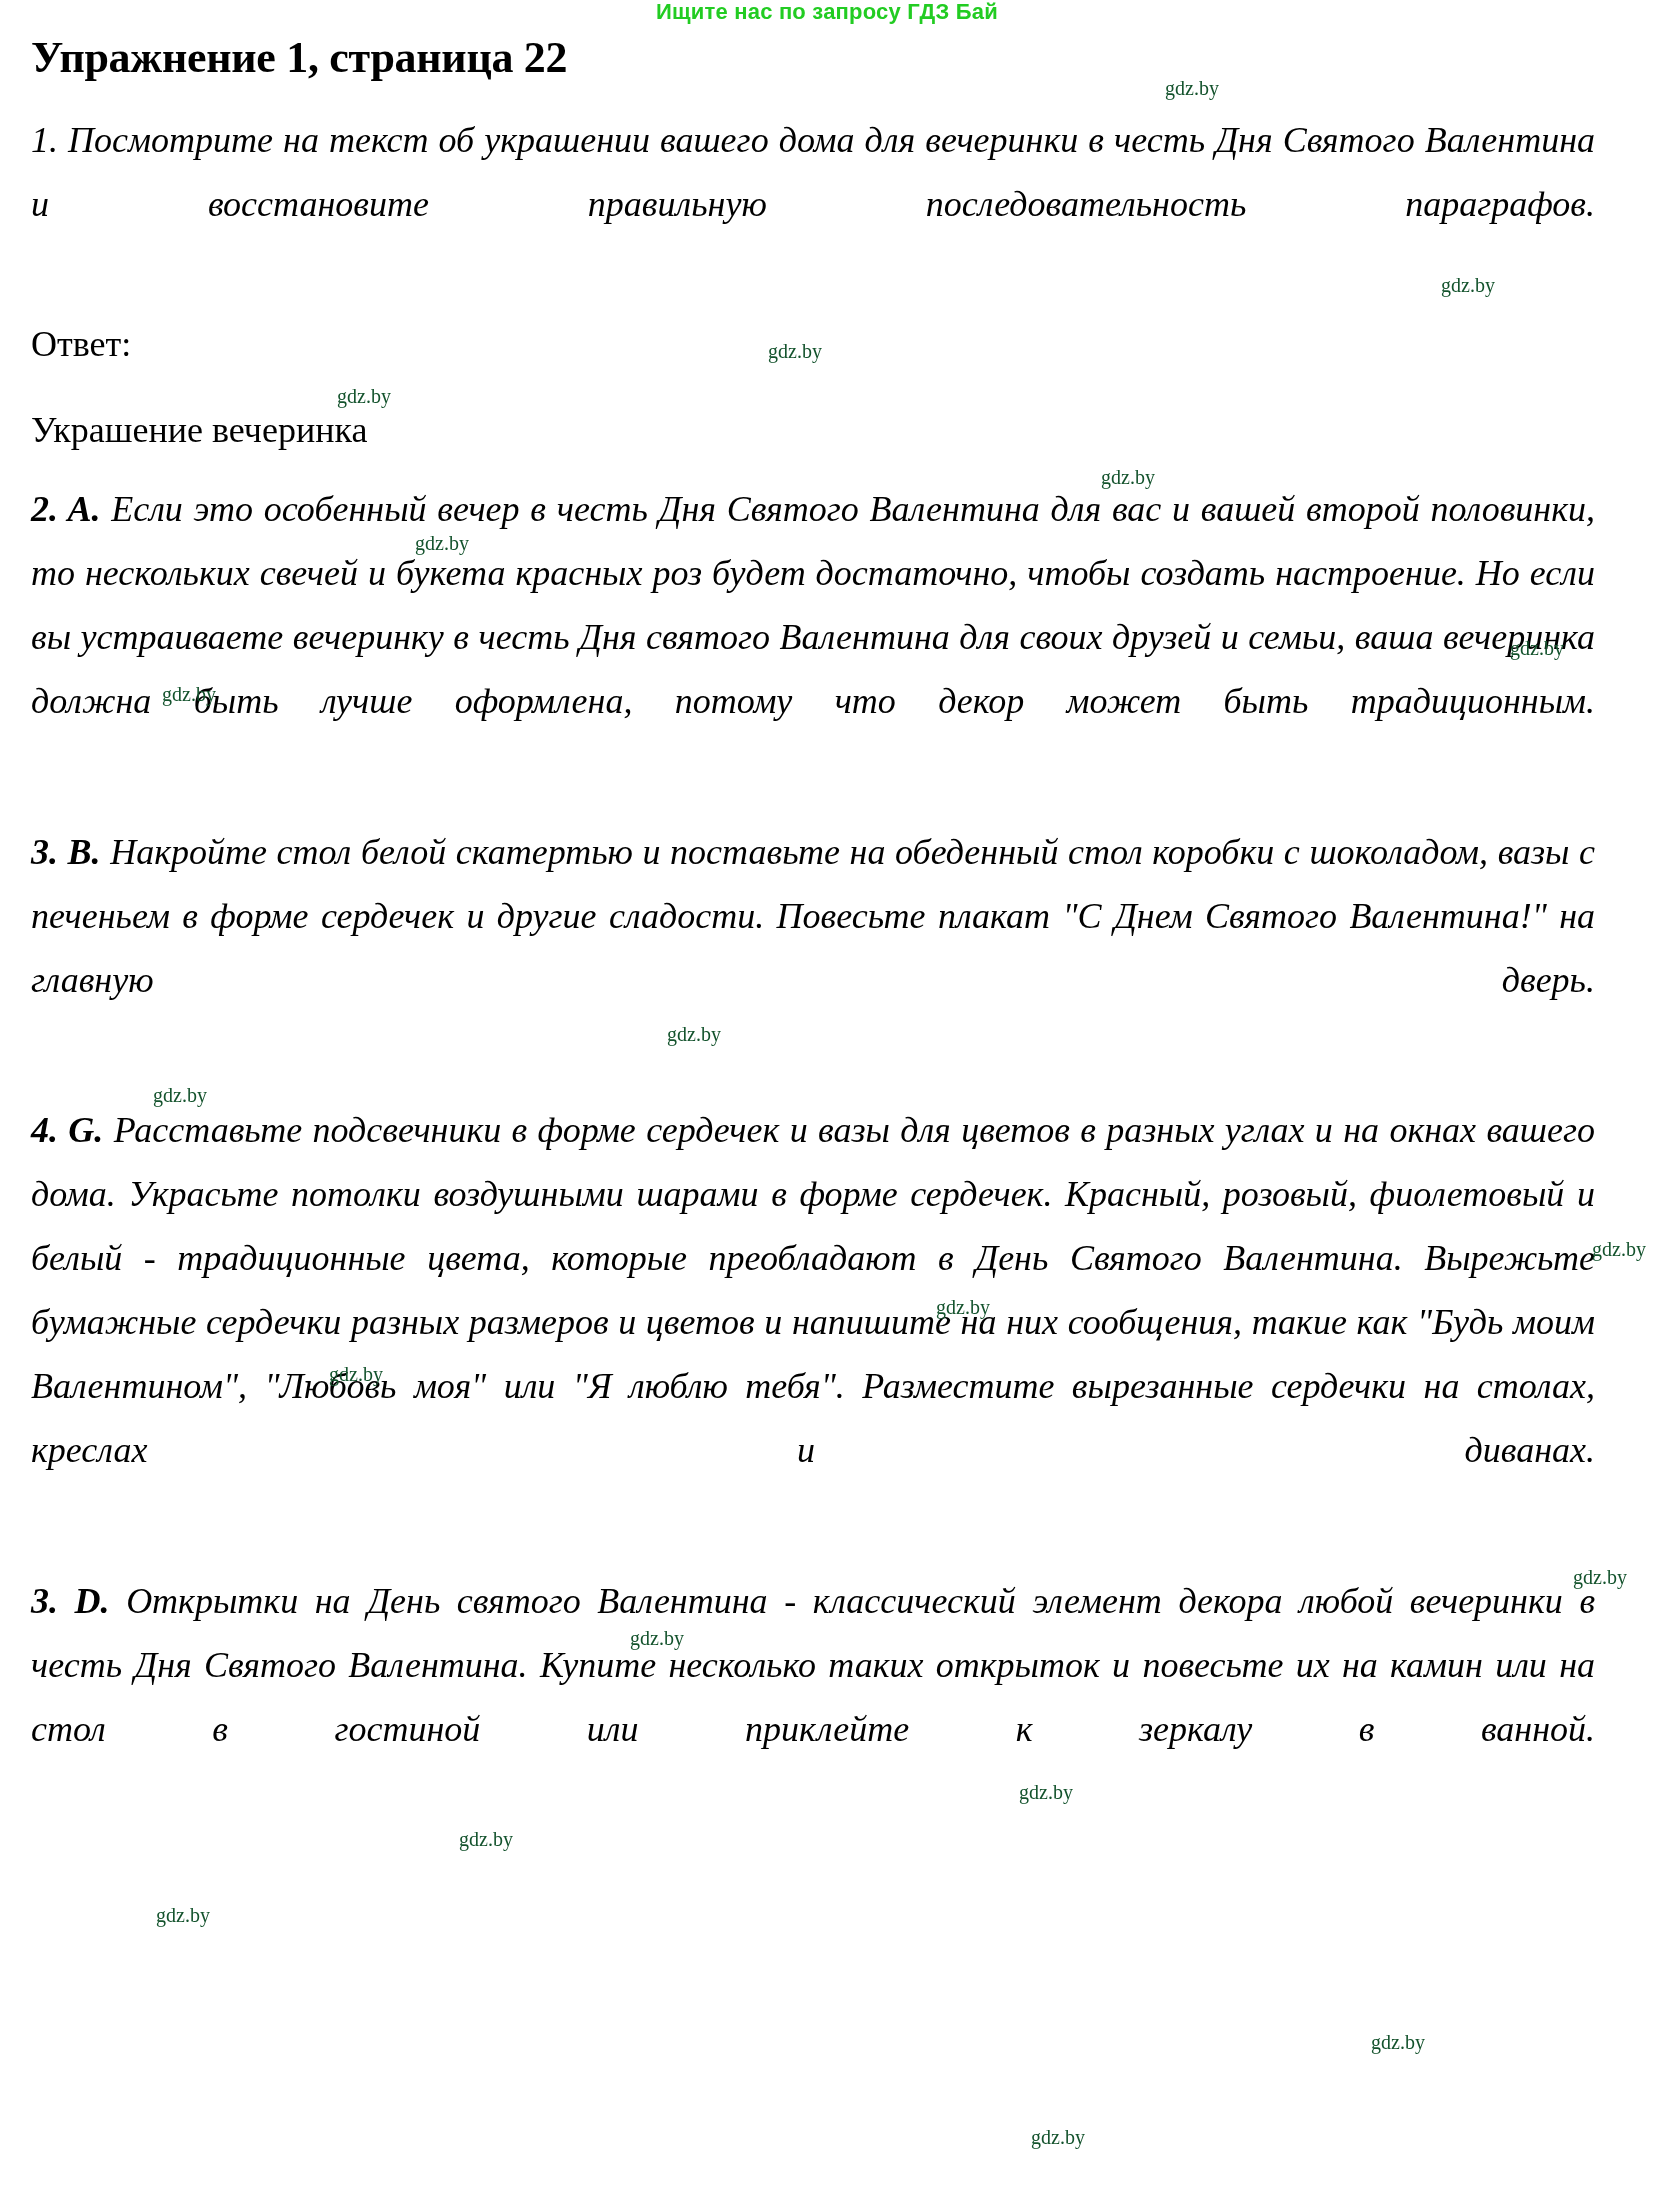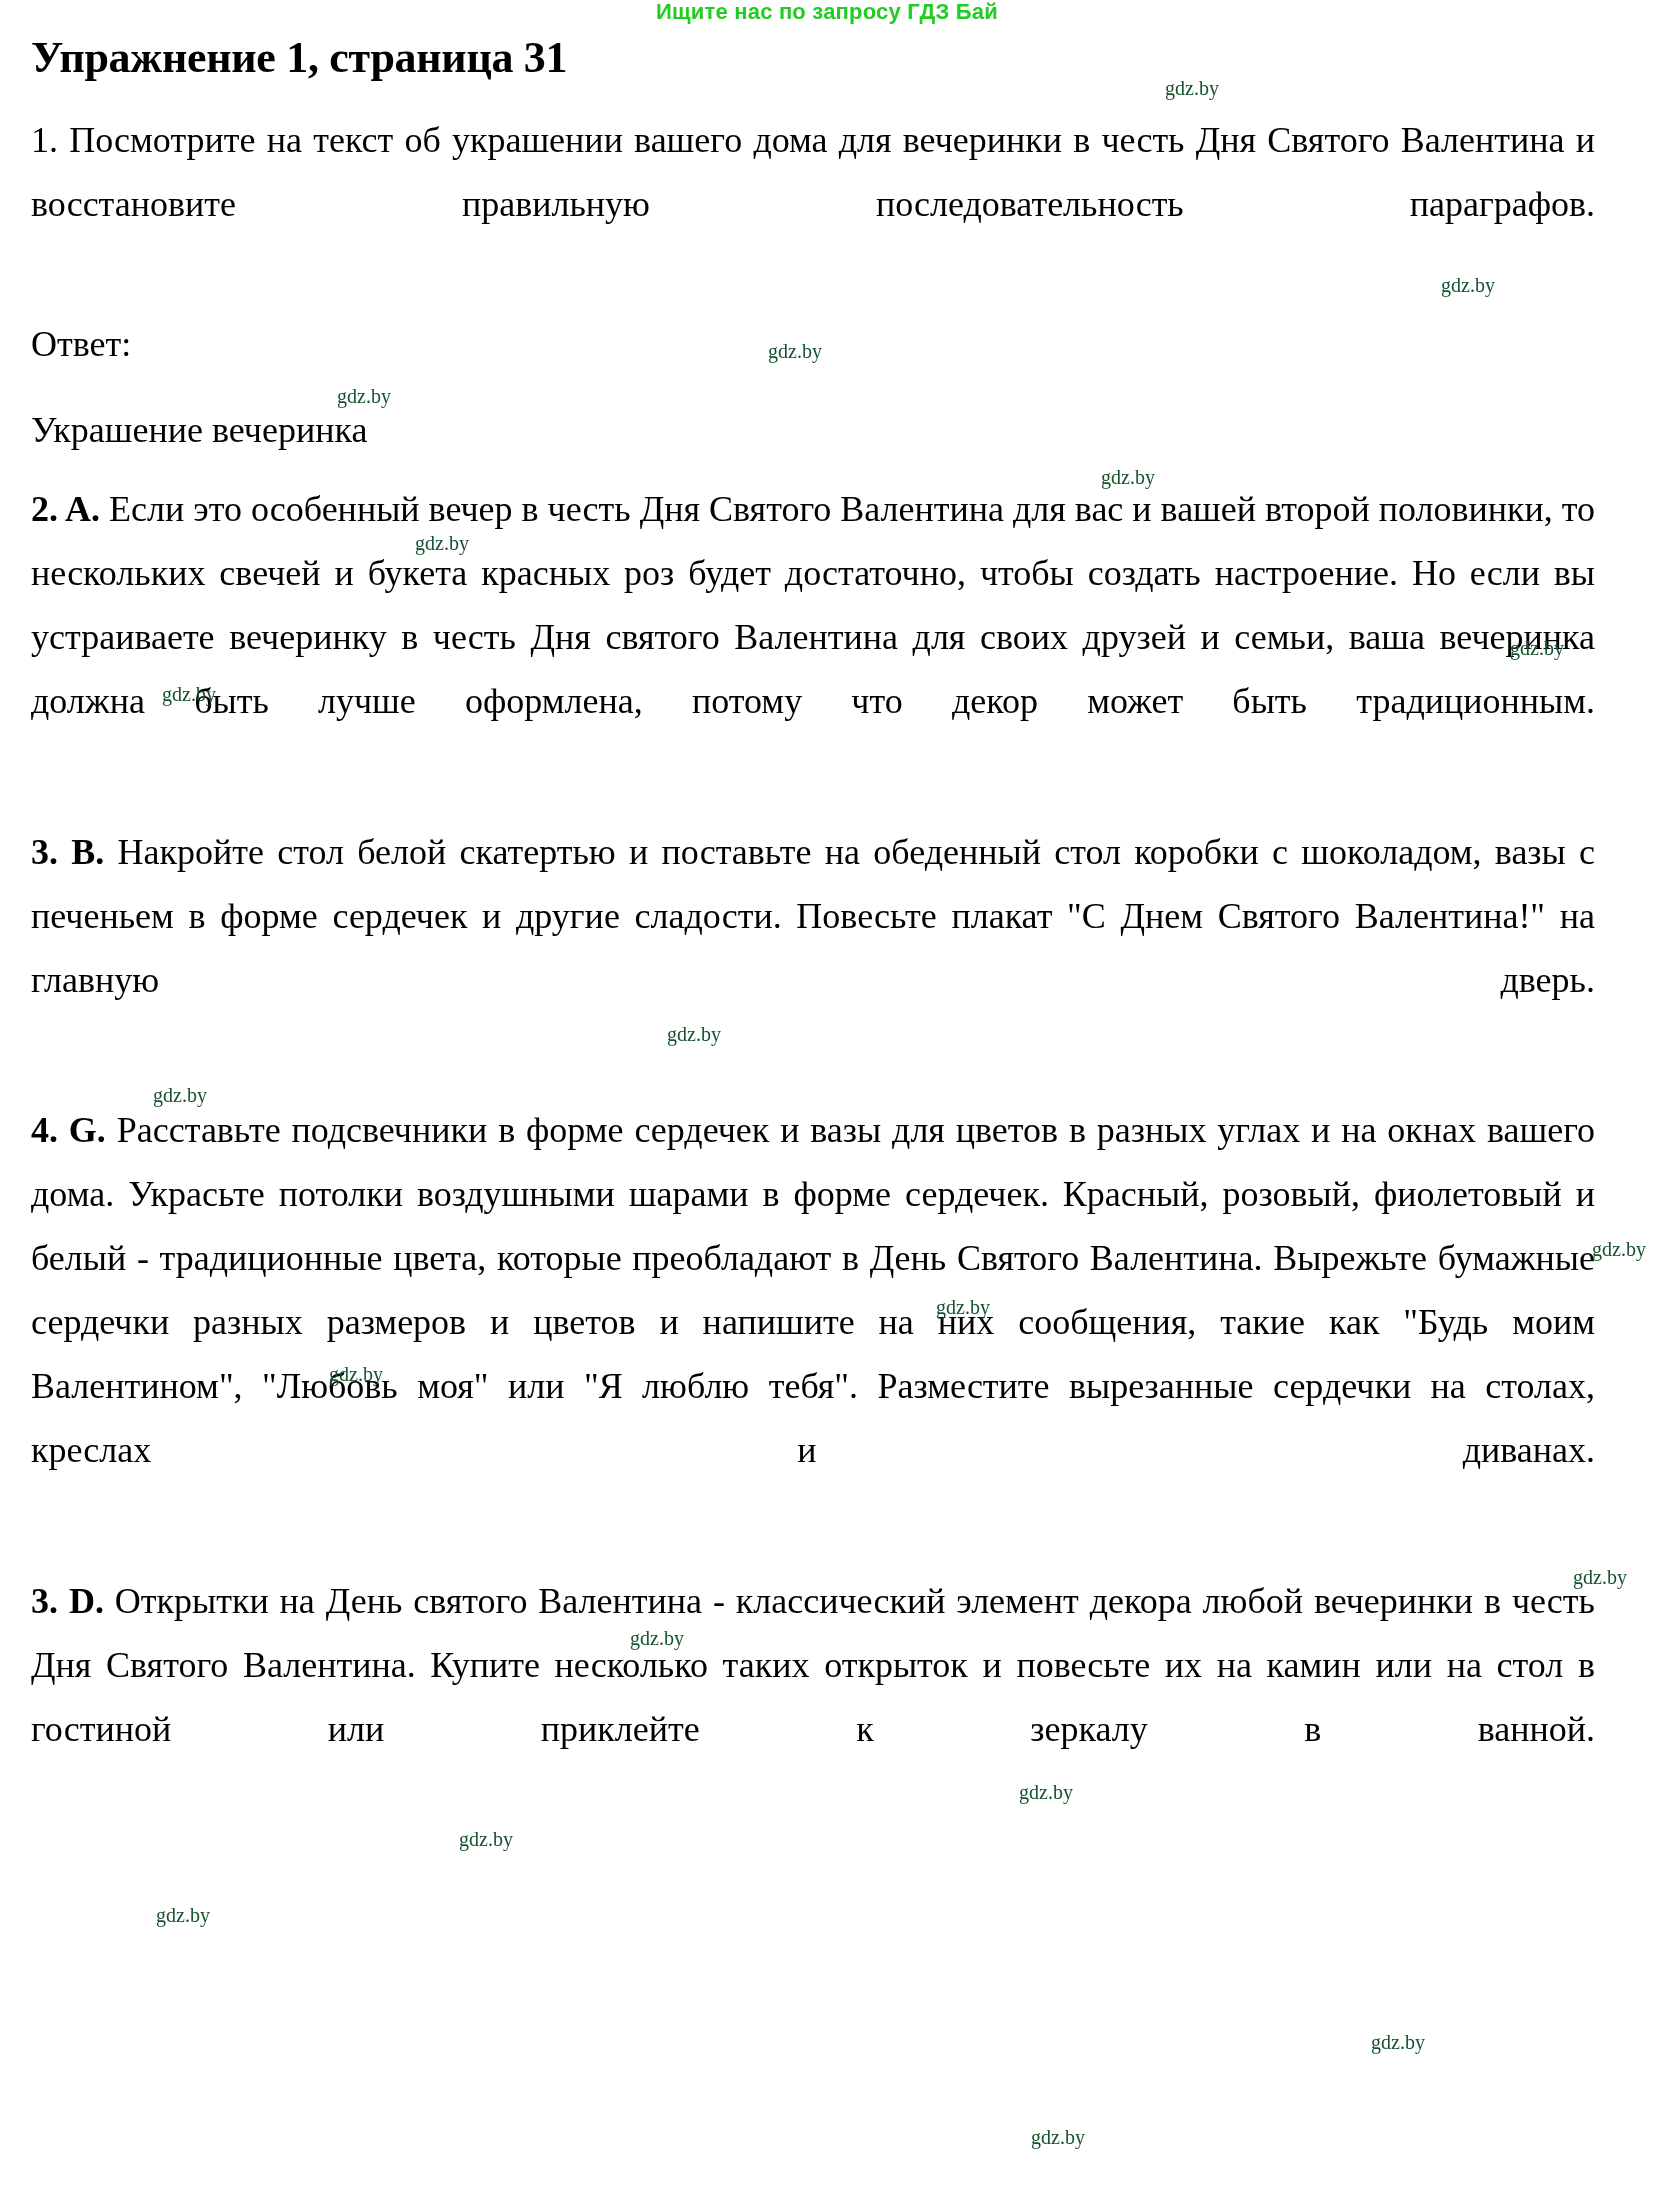--- a/index.html
+++ b/index.html
@@ -55,20 +55,21 @@
     letter-spacing: -0.3px;
   }
 
   .para {
     font-size: 36px;
     line-height: 64px;
     text-align: justify;
     text-justify: inter-word;
     margin: 0;
     padding: 0;
+    font-style: italic;
   }
   .para.block-gap {
     margin-top: 22.6px;
   }
   .para b { font-weight: bold; }
 
   .answer-label {
     font-size: 36px;
     line-height: 49px;
     margin: 20px 0 0 0;
@@ -100,21 +101,21 @@
 </style>
 </head>
 <body>
 
 <div class="page">
 
   <div class="promo-banner" style="color: rgb(34, 204, 34);">Ищите нас по запросу ГДЗ Бай</div>
 
   <div class="content">
 
-    <h1 class="page-title">Упражнение 1, страница 31</h1>
+    <h1 class="page-title">Упражнение 1, страница 22</h1>
 
     <p class="para block-gap">1. Посмотрите на текст об украшении вашего дома для вечеринки в честь Дня Святого Валентина и восстановите правильную последовательность параграфов.</p>
 
     <p class="answer-label no-justify-after">Ответ:</p>
 
     <p class="subheading no-justify-after">Украшение вечеринка</p>
 
 
     <p class="para block-gap"><b>2. A.</b> <span>Если это особенный вечер в честь Дня Святого Валентина для вас и вашей второй половинки, то нескольких свечей и букета красных роз будет достаточно, чтобы создать настроение. Но если вы устраиваете вечеринку в честь Дня святого Валентина для своих друзей и семьи, ваша вечеринка должна быть лучше оформлена, потому что декор может быть традиционным.</span></p>
 

